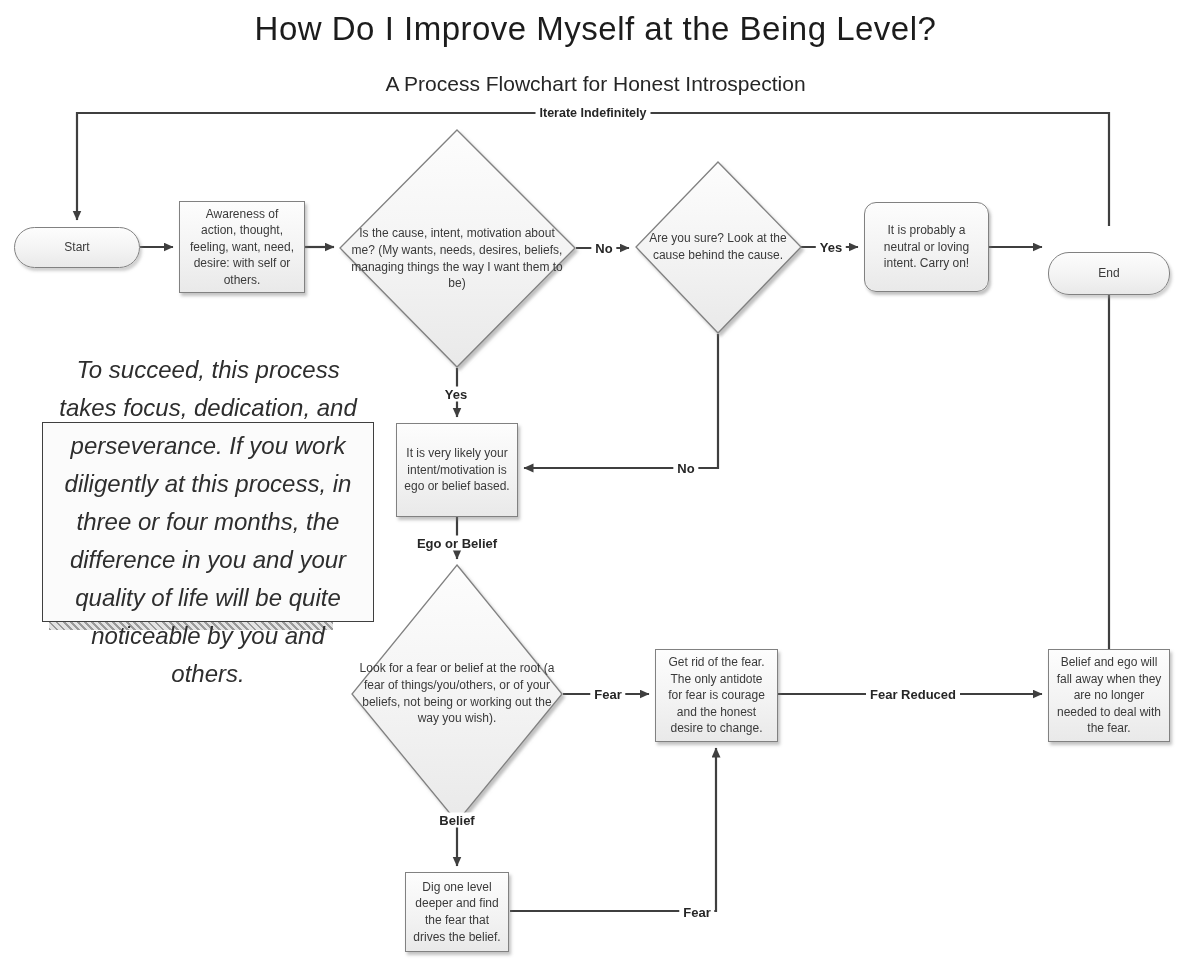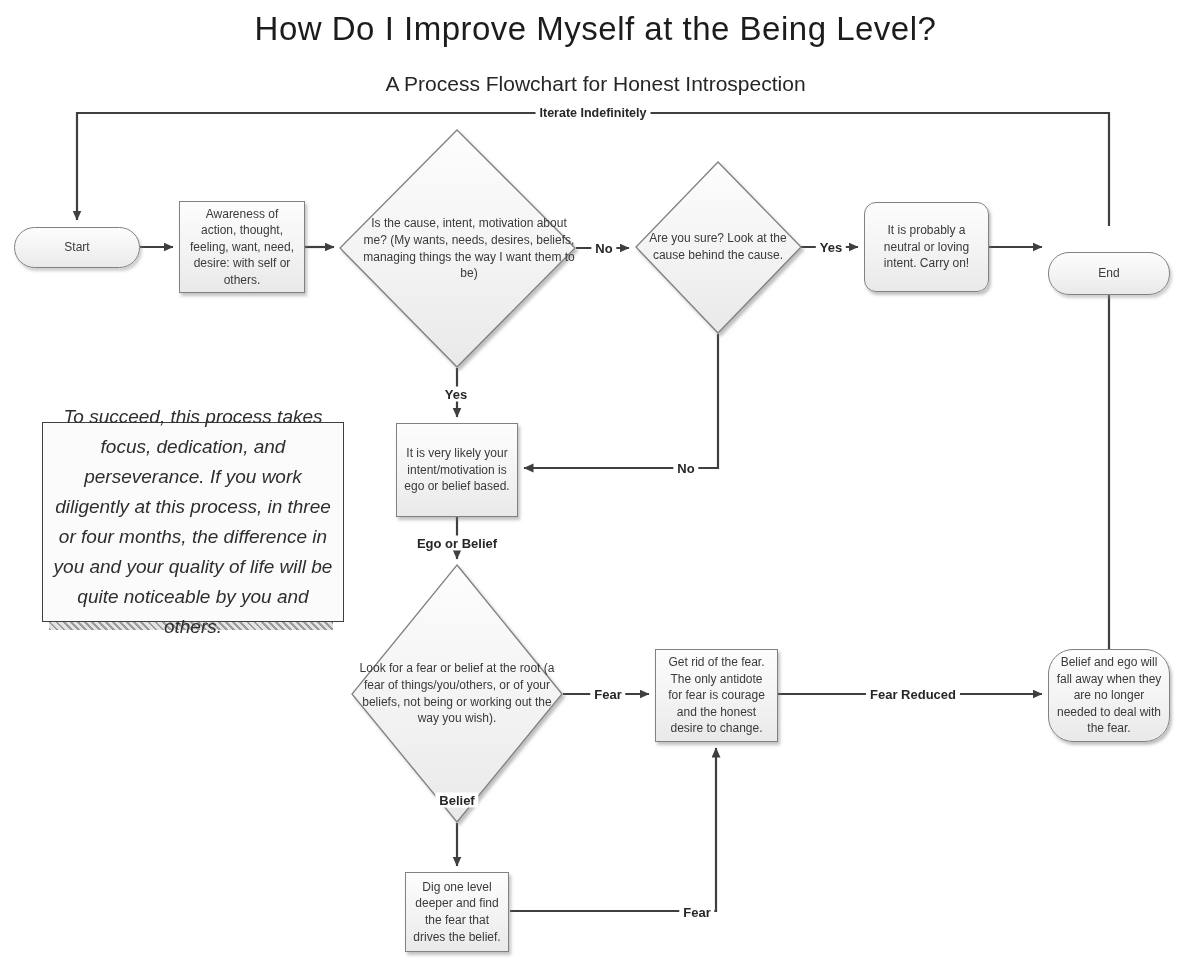--- a/index.html
+++ b/index.html
@@ -49,27 +49,27 @@
     padding:0 4px;
     font-size:13px;font-weight:bold;color:#262626;
     white-space:nowrap;
   }
 
   .note-shadow{
     position:absolute;left:49px;top:430px;width:284px;height:200px;
     background:repeating-linear-gradient(45deg,#9a9a9a 0 2px,#e3e3e3 2px 5px);
   }
   .note-box{
-    position:absolute;left:42px;top:422px;width:302px;height:200px;
+    position:absolute;left:42px;top:422px;width:332px;height:200px;
     background:#fbfbfb;
     border:1.5px solid #3f3f3f;
     box-sizing:border-box;
     display:flex;align-items:center;justify-content:center;
     text-align:center;
-    font-size:19px;font-style:italic;line-height:1.58;color:#2e2e2e;
+    font-size:24px;font-style:italic;line-height:1.58;color:#2e2e2e;
     padding:8px 10px;
   }
 </style>
 </head>
 <body>
 
 <div id="canvas">
 
   <div class="page-title">How Do I Improve Myself at the Being Level?</div>
   <div class="page-subtitle">A Process Flowchart for Honest Introspection</div>
@@ -118,35 +118,35 @@
   <div class="node" style="left:179px;top:201px;width:126px;height:92px;">Awareness of action, thought, feeling, want, need, desire: with self or others.</div>
 
   <div class="node" style="left:864px;top:202px;width:125px;height:90px;border-radius:12px;">It is probably a neutral or loving intent. Carry on!</div>
 
   <div class="node stadium" style="left:1048px;top:226px;width:122px;height:43px;margin-top:26px;">End</div>
 
   <div class="node" style="left:396px;top:423px;width:122px;height:94px;">It is very likely your intent/motivation is ego or belief based.</div>
 
   <div class="node" style="left:655px;top:649px;width:123px;height:93px;">Get rid of the fear. The only antidote for fear is courage and the honest desire to change.</div>
 
-  <div class="node" style="left:1048px;top:649px;width:122px;height:93px;border-radius:25px;">Belief and ego will fall away when they are no longer needed to deal with the fear.</div>
+  <div class="node" style="left:1048px;top:649px;width:122px;height:93px;">Belief and ego will fall away when they are no longer needed to deal with the fear.</div>
 
   <div class="node" style="left:405px;top:872px;width:104px;height:80px;">Dig one level deeper and find the fear that drives the belief.</div>
 
-  <div class="dtext" style="left:457px;top:249px;width:218px;margin-left:12px;">Is the cause, intent, motivation about me? (My wants, needs, desires, beliefs, managing things the way I want them to be)</div>
+  <div class="dtext" style="left:457px;top:259px;width:218px;">Is the cause, intent, motivation about me? (My wants, needs, desires, beliefs, managing things the way I want them to be)</div>
   <div class="dtext" style="left:718px;top:247px;width:152px;">Are you sure? Look at the cause behind the cause.</div>
   <div class="dtext" style="left:457px;top:694px;width:212px;">Look for a fear or belief at the root (a fear of things/you/others, or of your beliefs, not being or working out the way you wish).</div>
 
   <div class="edge-label" style="left:593px;top:113px;font-size:12.5px;">Iterate Indefinitely</div>
   <div class="edge-label" style="left:604px;top:248px;">No</div>
   <div class="edge-label" style="left:831px;top:247px;">Yes</div>
   <div class="edge-label" style="left:456px;top:394px;">Yes</div>
   <div class="edge-label" style="left:686px;top:468px;">No</div>
   <div class="edge-label" style="left:457px;top:543px;">Ego or Belief</div>
   <div class="edge-label" style="left:608px;top:694px;">Fear</div>
   <div class="edge-label" style="left:913px;top:694px;">Fear Reduced</div>
-  <div class="edge-label" style="left:457px;top:800px;text-align:right;">Belief</div>
+  <div class="edge-label" style="left:457px;top:820px;text-align:right;">Belief</div>
   <div class="edge-label" style="left:697px;top:912px;">Fear</div>
 
   <div class="note-shadow"></div>
   <div class="note-box">To succeed, this process takes focus, dedication, and perseverance. If you work diligently at this process, in three or four months, the difference in you and your quality of life will be quite noticeable by you and others.</div>
 
 </div>
 
 </body></html>

